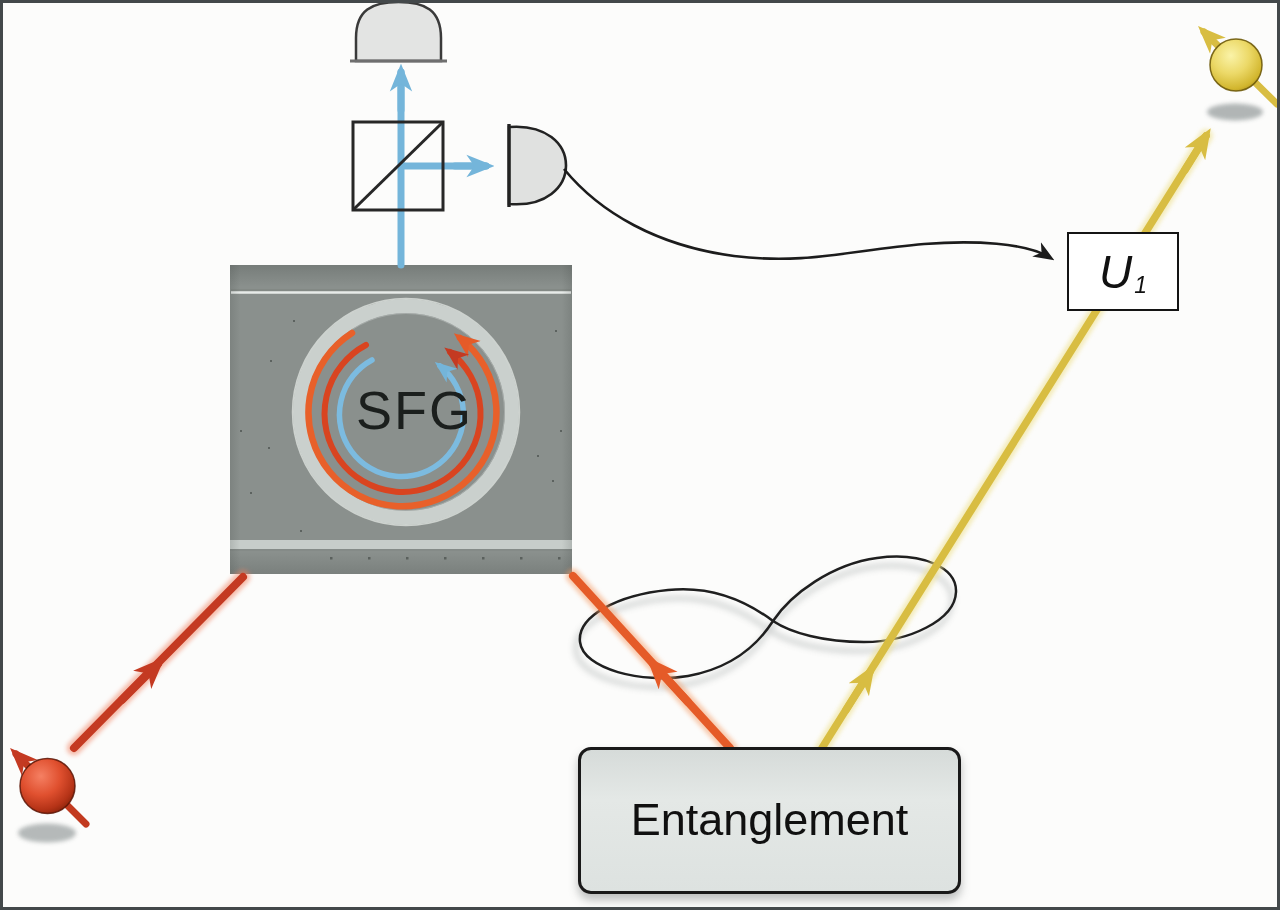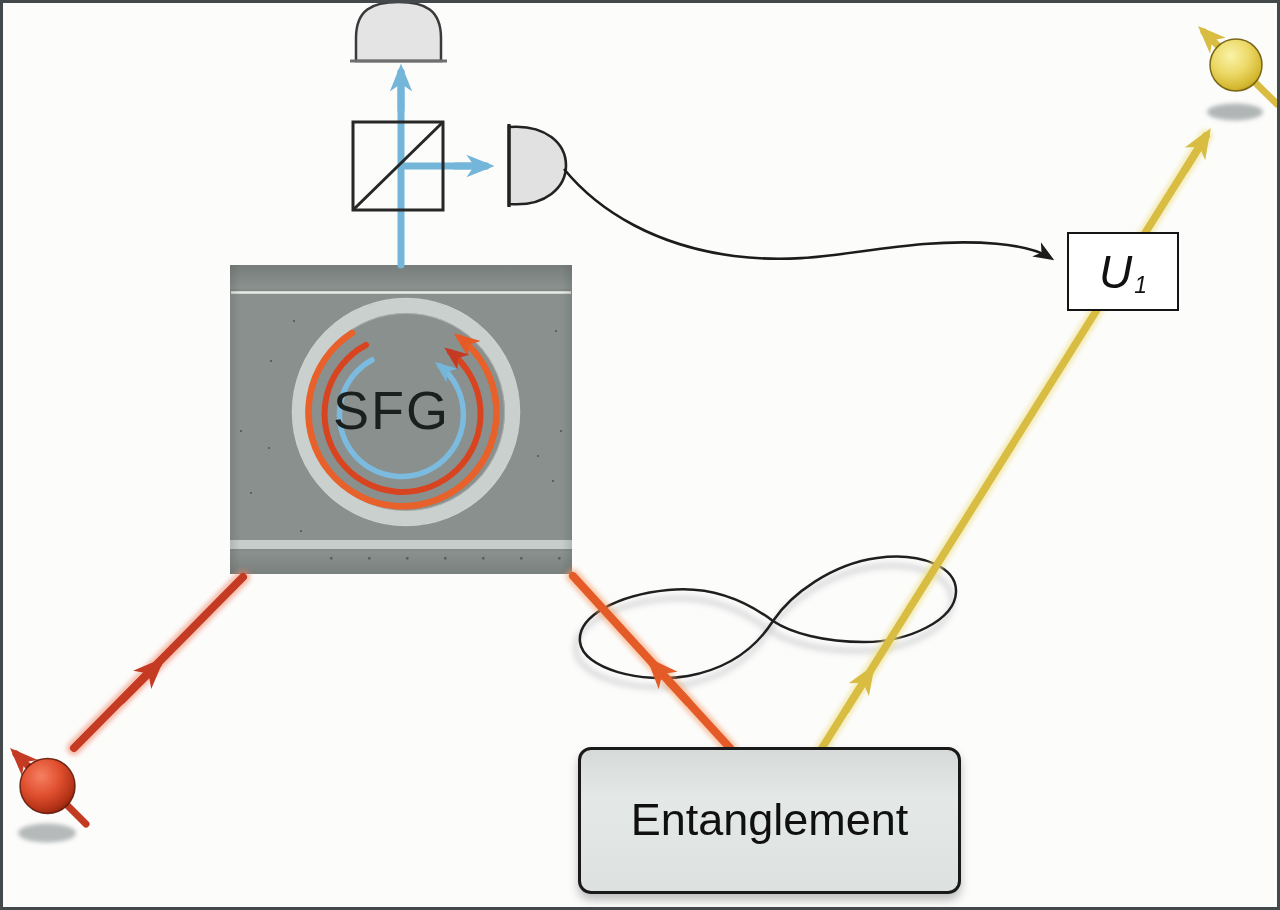--- a/index.html
+++ b/index.html
@@ -1,21 +1,21 @@
 <!DOCTYPE html>
 <html><head>
 <meta charset="utf-8">
 <style>
   html,body{margin:0;padding:0;background:#ffffff;font-family:"Liberation Sans",sans-serif;}
   #stage{position:relative;width:1280px;height:910px;background:#fcfcfb;overflow:hidden;}
   #frame{position:absolute;inset:0;border:3px solid #43484a;pointer-events:none;z-index:30;}
   #diagram{position:absolute;left:0;top:0;z-index:1;}
   .overlay{position:absolute;z-index:10;}
   
-  #sfg-label{left:333px;top:383px;width:140px;text-align:left;
+  #sfg-label{left:333px;top:383px;width:140px;text-align:right;
     font-size:54px;letter-spacing:2px;color:#1b1f1d;line-height:1;}
   
   #u1-box{left:1067px;top:232px;width:112px;height:79px;background:#ffffff;
     border:2.5px solid #141414;display:flex;align-items:center;justify-content:center;
     font-style:italic;color:#111;box-sizing:border-box;}
   #u1-box .base{font-size:46px;line-height:1;}
   #u1-box .sub{font-size:23px;line-height:1;transform:translateY(14px);margin-left:2px;}
   
   #ent-box{left:578px;top:747px;width:383px;height:147px;box-sizing:border-box;
     background:linear-gradient(180deg,#d6dbd9 0%,#e4e8e6 35%,#dde2e0 100%);

